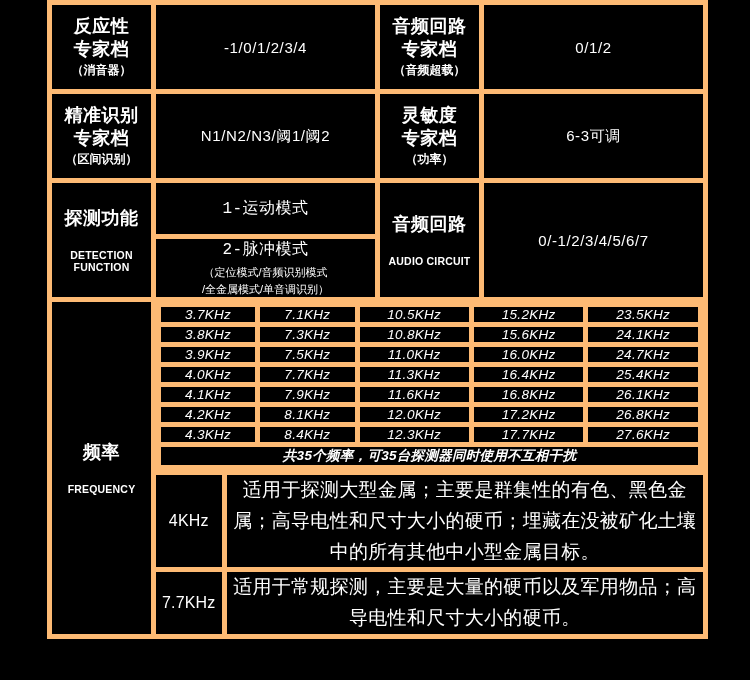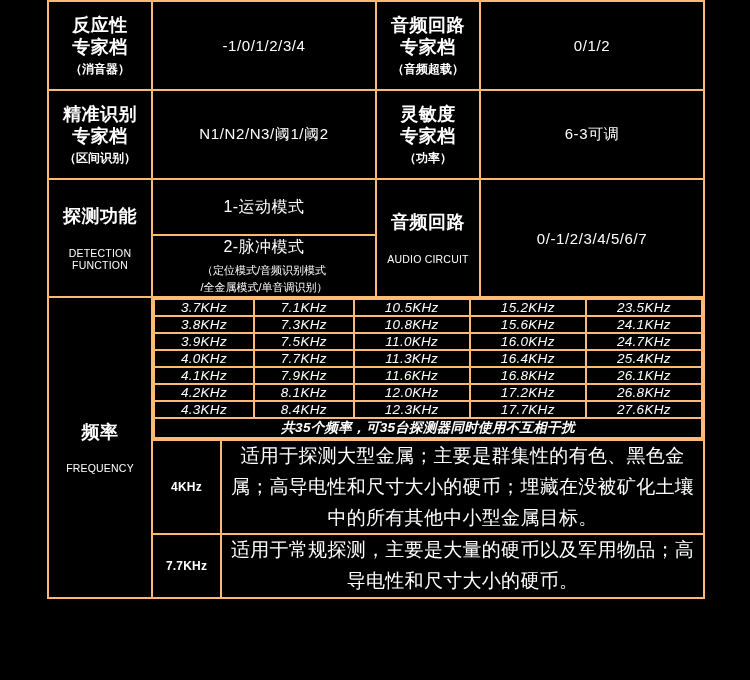--- a/index.html
+++ b/index.html
@@ -24,21 +24,21 @@
   }
 
   table.spec {
     border-collapse: collapse;
     width: 656px;
     margin-left: 47px;
     table-layout: fixed;
   }
 
   table.spec td {
-    border: 2px solid #fdba74;
+    border: 5px solid #fdba74;
     vertical-align: middle;
     text-align: center;
     padding: 0;
     color: #ffffff;
     background: #000000;
   }
 
   
   .label-cell {
     width: 104px;
@@ -50,35 +50,36 @@
     letter-spacing: 0.5px;
   }
   .label-sub {
     font-size: 12px;
     font-weight: bold;
     line-height: 1.4;
     margin-top: 2px;
   }
   .label-en {
     font-size: 10.5px;
-    font-weight: normal;
+    font-weight: bold;
     letter-spacing: 0.2px;
     margin-top: 19px;
   }
 
   
   .value-cell {
     font-size: 15px;
     letter-spacing: 0.6px;
   }
 
   
   .mode-main {
     font-size: 16px;
     letter-spacing: 0.5px;
+    font-family: Liberation Mono, monospace;
   }
   .mode-sub {
     font-size: 11px;
     line-height: 1.5;
     margin-top: 4px;
   }
 
   
   .freq-grid {
     width: 100%;
@@ -99,22 +100,22 @@
     letter-spacing: 0.5px;
     padding: 7px 0 8px 0;
     margin-top: 44px;
   }
 
   .desc-row td {
     border: 1px solid #ffffff;
   }
   .desc-key {
     width: 68px;
-    font-size: 12px;
-    font-weight: bold;
+    font-size: 16px;
+    font-weight: normal;
     text-align: center;
     letter-spacing: 0.2px;
   }
   .desc-text {
     font-size: 19px;
     line-height: 1.62;
     text-align: left;
     padding: 8px 12px 8px 10px;
     letter-spacing: 0.3px;
   }

